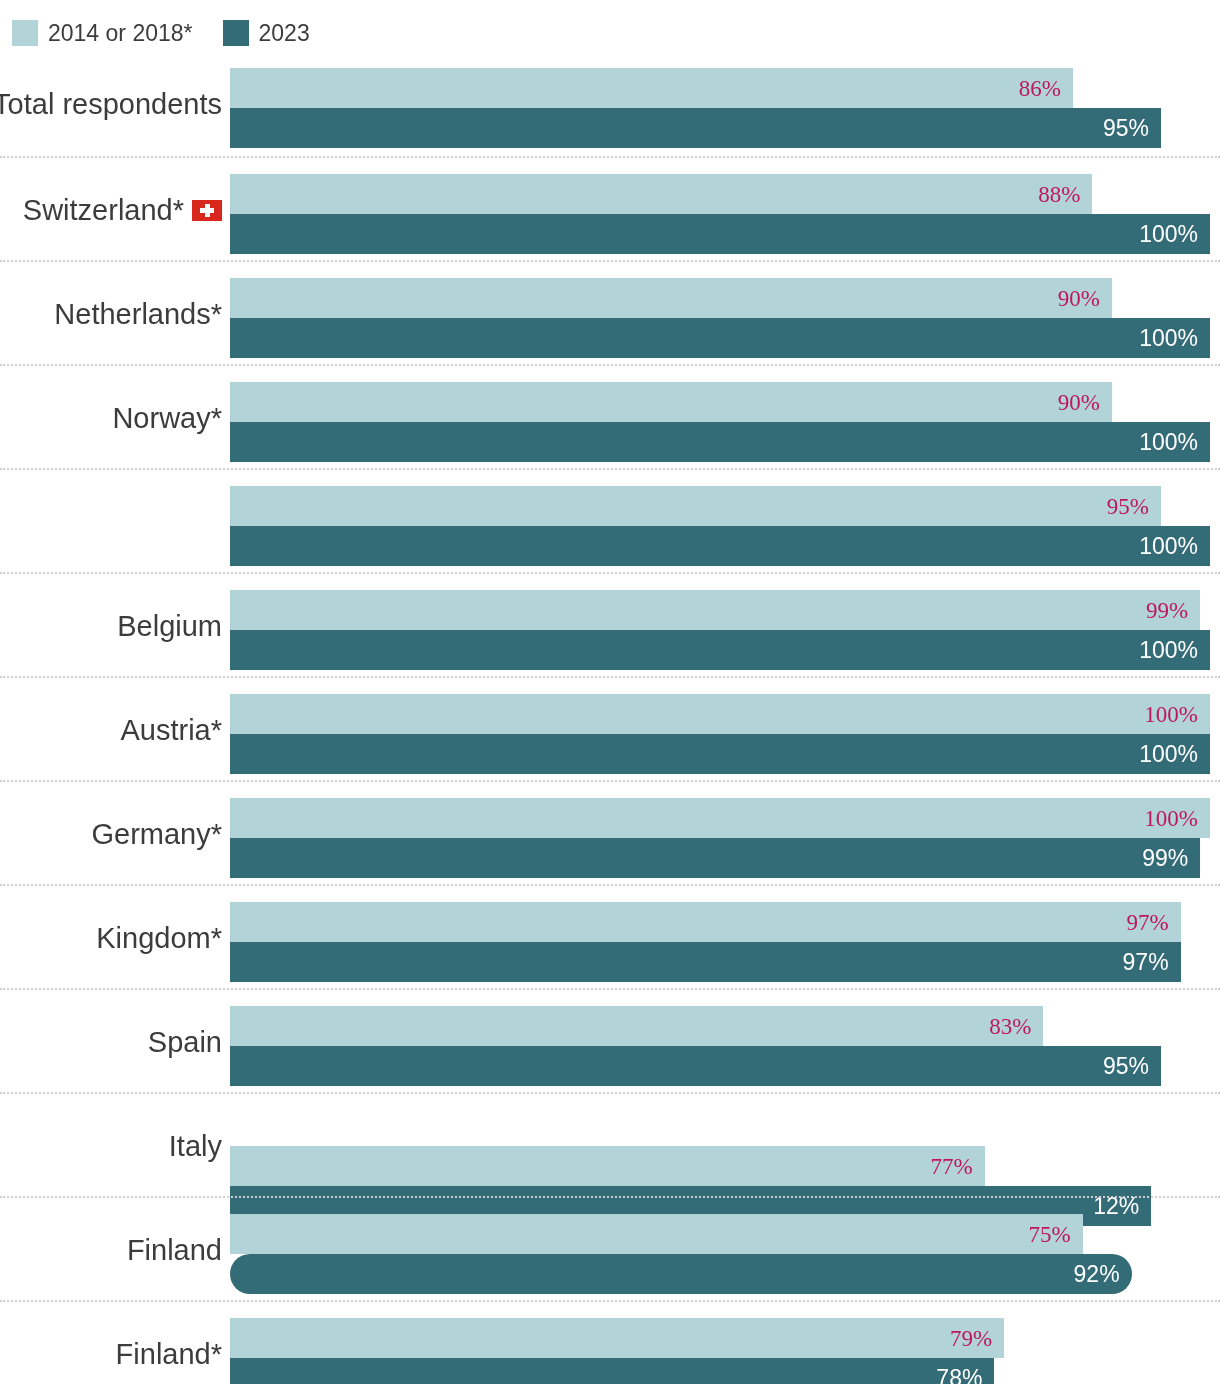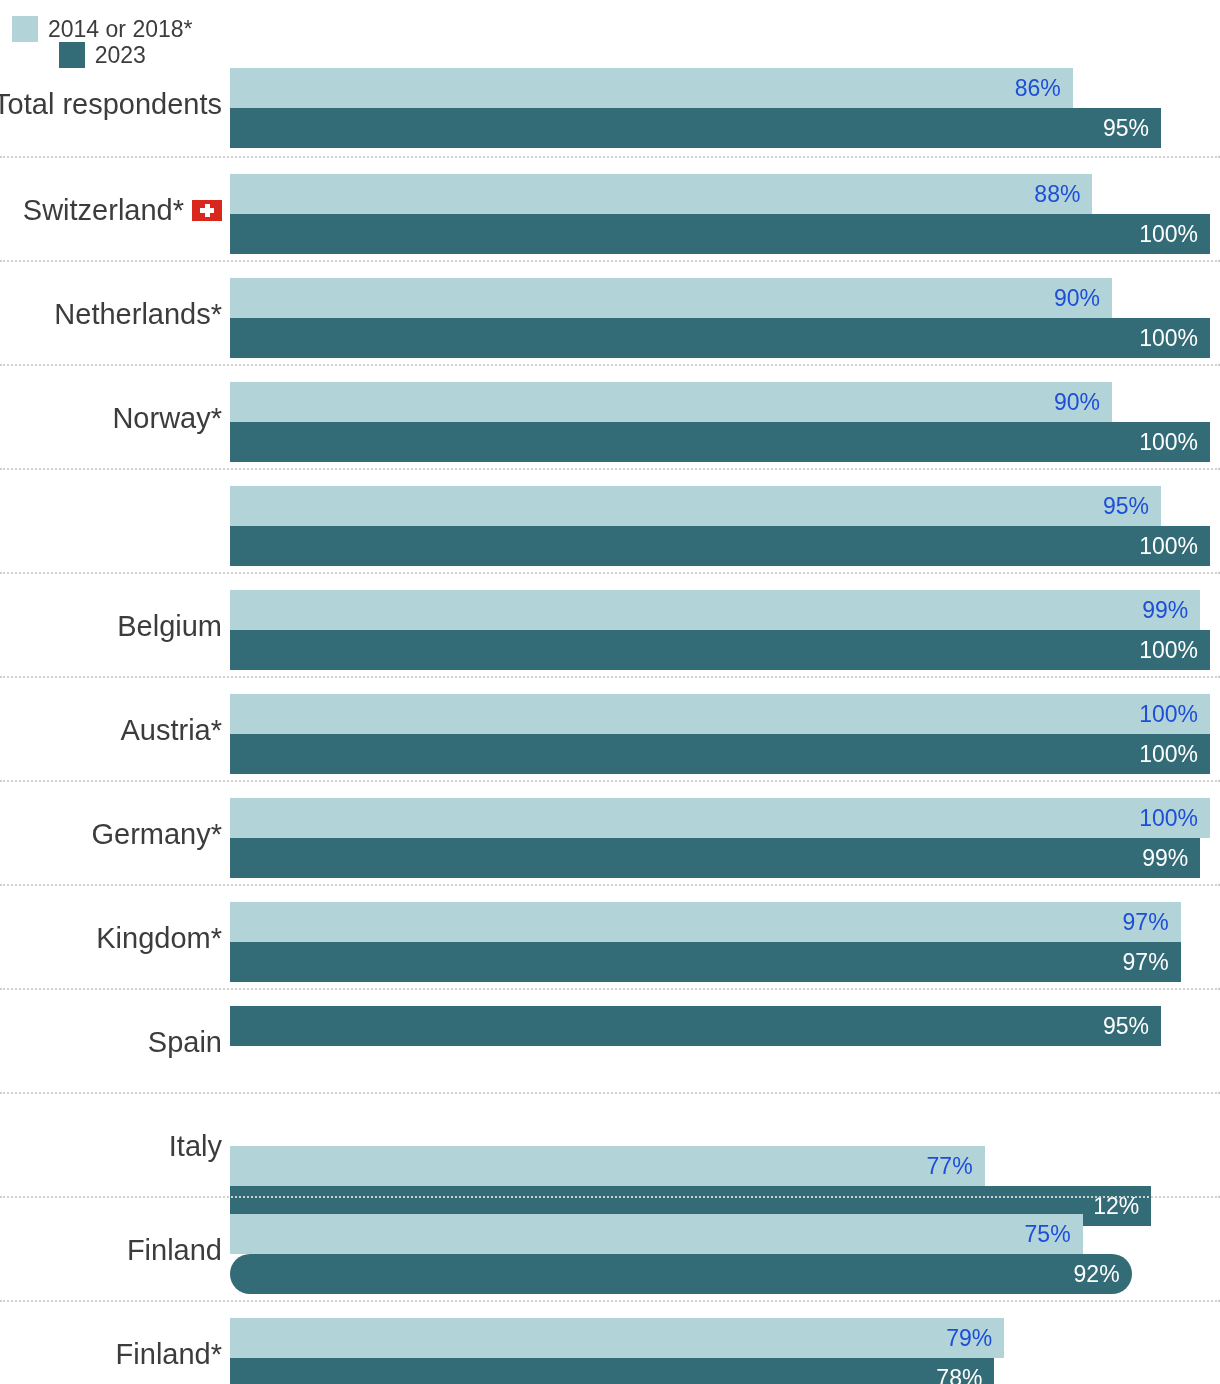--- a/index.html
+++ b/index.html
@@ -17,21 +17,20 @@
   }
 
   
   #legend {
     position: absolute;
     left: 12px;
     top: 16px;
     height: 34px;
     display: flex;
     align-items: center;
-    flex-direction: column;
   }
   .legend-item {
     display: flex;
     align-items: center;
     margin-right: 30px;
   }
   .legend-swatch {
     width: 26px;
     height: 26px;
     flex: 0 0 auto;
@@ -115,21 +114,22 @@
     display: flex;
     align-items: center;
     justify-content: flex-end;
     box-sizing: border-box;
     padding-right: 12px;
     font-size: 23px;
     line-height: 1;
   }
   .bar.prev {
     background: #b2d4d8;
-    color: #1d4ed8;
+    color: #be185d;
+    font-family: Liberation Serif, serif;
   }
   .bar.curr {
     background: #336c77;
     color: #ffffff;
   }
 </style>
 </head>
 <body>
 
 <div id="legend">
@@ -257,20 +257,23 @@
         <div class="bar curr" style="width: 97%;">
           <span>97%</span>
         </div>
       </div>
     </div>
     <div class="row">
       <div class="row-label">
         <span>Spain</span>
       </div>
       <div class="bars">
+        <div class="bar prev" style="width: 83%;">
+          <span>83%</span>
+        </div>
         <div class="bar curr" style="width: 95%;">
           <span>95%</span>
         </div>
       </div>
     </div>
     <div class="row">
       <div class="row-label">
         <span>Italy</span>
       </div>
       <div class="bars">

